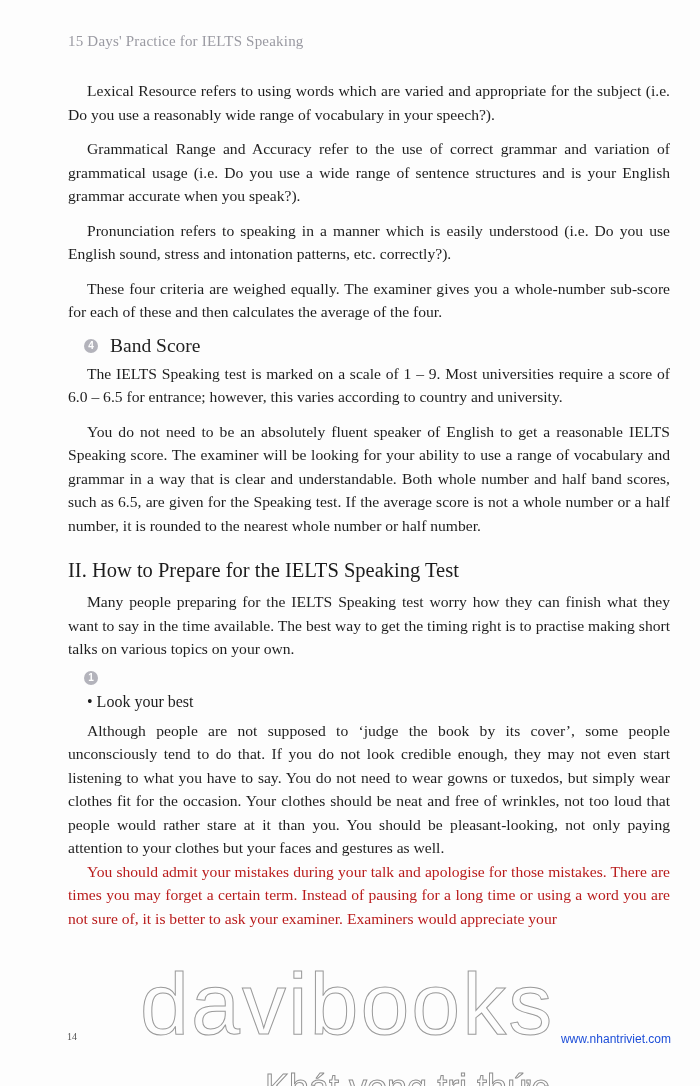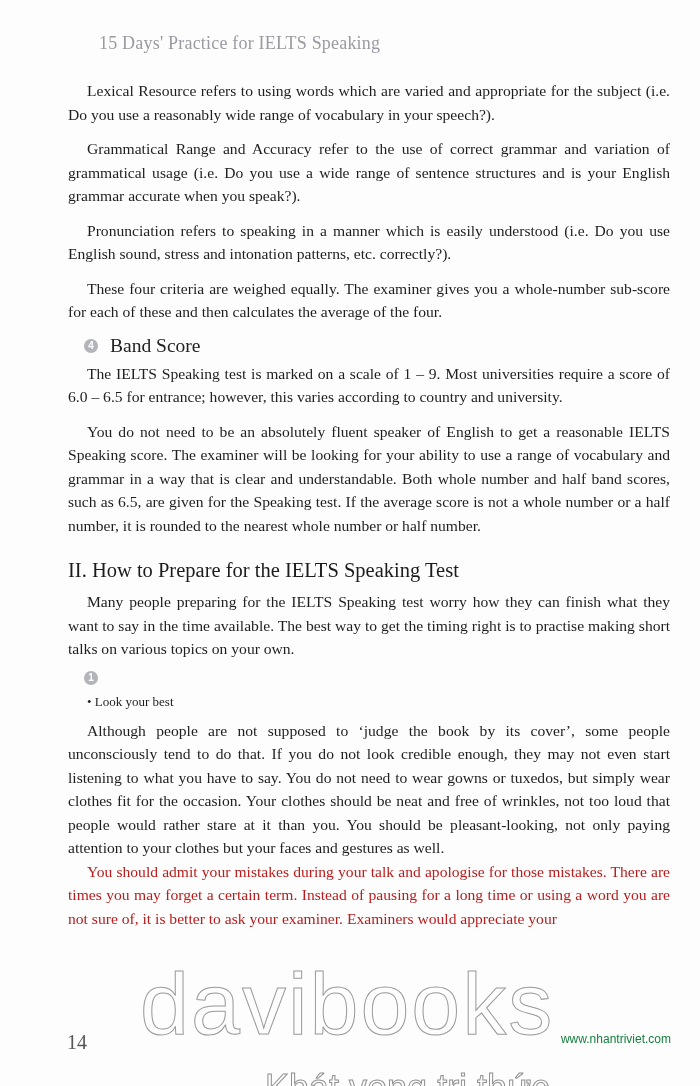--- a/index.html
+++ b/index.html
@@ -1,41 +1,41 @@
 <!DOCTYPE html>
 <html><head>
 <meta charset="utf-8">
 <style>
   html, body { margin: 0; padding: 0; }
   body {
     width: 700px; height: 1086px; background: #fdfdfd; position: relative; overflow: hidden;
     font-family: "Liberation Serif", serif; color: #1e1e1e;
   }
   .running-head {
-    position: absolute; left: 68px; top: 33px; font-size: 18px; color: #9a9aa2; letter-spacing: 0.2px; margin-left: 31px;
+    position: absolute; left: 68px; top: 33px; font-size: 15px; color: #9a9aa2; letter-spacing: 0.2px;
   }
   .content { position: absolute; left: 68px; width: 602px; top: 79px; }
   p { margin: 0; font-size: 15.6px; line-height: 23.5px; text-align: justify; text-indent: 19px; }
   .gap { height: 11px; }
   .sub {
     display: flex; align-items: center; font-size: 19.5px; margin: 10px 0 4px 0; color: #222; line-height: 24px;
   }
   .num {
     width: 14px; height: 14px; border-radius: 50%; background: #b3b3bb; color: #fff;
     font-family: "Liberation Sans", sans-serif; font-size: 10px; font-weight: bold;
     display: inline-flex; align-items: center; justify-content: center; margin: 0 12px 0 16px;
   }
   .section {
     font-size: 20.5px; margin: 20px 0 7px 0; line-height: 26px; color: #1c1c1c;
   }
-  .bullet { font-size: 13px; margin: 10px 0 6px 19px; line-height: 22px; }
+  .bullet { font-size: 16px; margin: 10px 0 6px 19px; line-height: 22px; }
   .faded { color: #b91c1c; }
-  .footer-page { position: absolute; left: 67px; top: 1031px; font-size: 20px; color: #555; }
+  .footer-page { position: absolute; left: 67px; top: 1031px; font-size: 10px; color: #555; }
   .footer-url {
-    position: absolute; right: 29px; top: 1032px; font-family: "Liberation Sans", sans-serif; font-size: 12px; color: #15803d;
+    position: absolute; right: 29px; top: 1032px; font-family: "Liberation Sans", sans-serif; font-size: 12px; color: #1d4ed8;
   }
   .wm1 {
     position: absolute; left: 140px; top: 960px; font-family: "Liberation Sans", sans-serif; font-size: 88px;
     color: transparent; -webkit-text-stroke: 1px #9a9a9a; letter-spacing: 2px; line-height: 88px; text-align: center;
   }
   .wm2 {
     position: absolute; left: 265px; top: 1068px; font-family: Liberation Sans, sans-serif; font-size: 36px;
     color: transparent; -webkit-text-stroke: 1px #8f8f8f; line-height: 40px;
   }
 </style>

